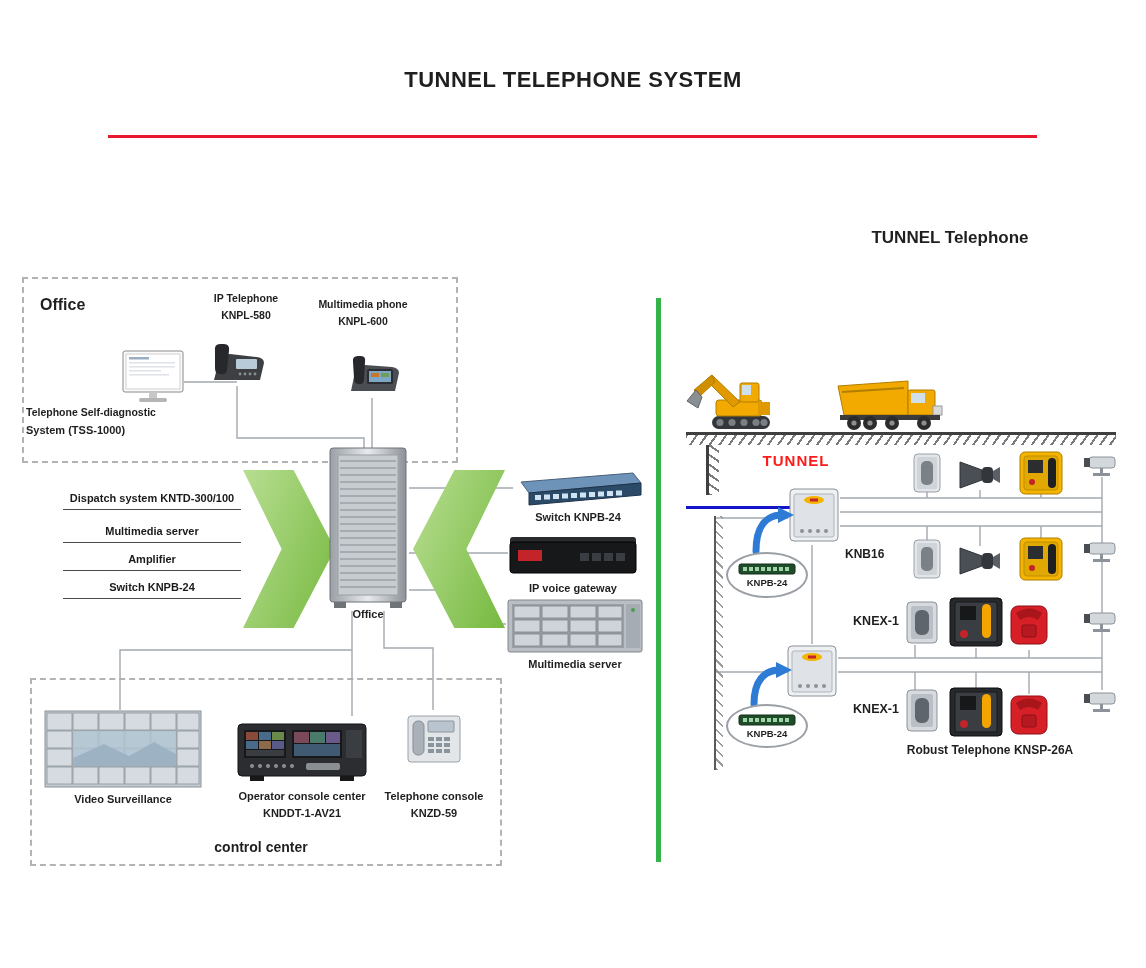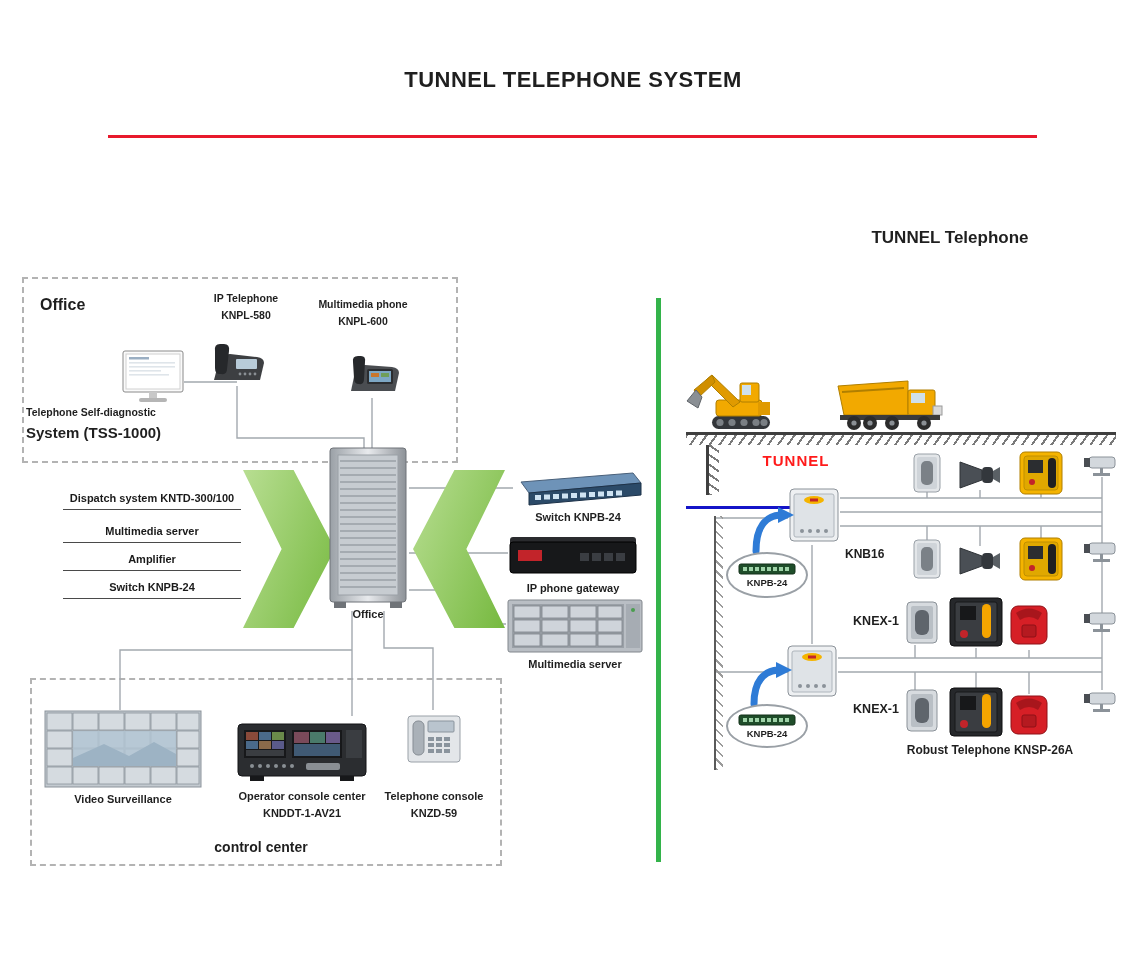--- a/index.html
+++ b/index.html
@@ -64,21 +64,21 @@
       <rect x="7" y="7" width="20" height="2.5" fill="#9aaec2"></rect>
       <rect x="7" y="12" width="46" height="1.6" fill="#dfe5ea"></rect>
       <rect x="7" y="16" width="46" height="1.6" fill="#dfe5ea"></rect>
       <rect x="7" y="20" width="32" height="1.6" fill="#dfe5ea"></rect>
       <rect x="7" y="24" width="40" height="1.6" fill="#dfe5ea"></rect>
       <rect x="27" y="42" width="8" height="6" fill="#c8c8c8"></rect>
       <rect x="17" y="48" width="28" height="4" rx="2" fill="#b5b5b5"></rect>
     </svg>
   </div>
   <div class="lbl" style="left:26px;top:406px;width:150px;font-size:10.5px;text-align:left">Telephone Self-diagnostic</div>
-  <div class="lbl" style="left:26px;top:424px;width:150px;font-size:15px;text-align:left">System (TSS-1000)</div>
+  <div class="lbl" style="left:26px;top:424px;width:150px;font-size:11px;text-align:left">System (TSS-1000)</div>
 
   <div class="lbl" style="left:203px;top:292px;width:86px;font-size:10.5px">IP Telephone</div>
   <div class="lbl" style="left:203px;top:309px;width:86px;font-size:10.5px">KNPL-580</div>
   <div class="dev" style="left:206px;top:338px;width:60px;height:48px">
     <svg viewBox="0 0 60 48">
       <path d="M8 42 L54 42 L58 25 Q58 20 51 19 L24 16 Q15 16 13 23 Z" fill="#3d3f42"></path>
       <rect x="30" y="21" width="21" height="10" rx="1" fill="#b8cbd8"></rect>
       <circle cx="34" cy="36" r="1.4" fill="#8a8f94"></circle>
         <circle cx="39" cy="36" r="1.4" fill="#8a8f94"></circle>
       <circle cx="44" cy="36" r="1.4" fill="#8a8f94"></circle>
@@ -150,21 +150,21 @@
     <svg viewBox="0 0 130 44">
       <rect x="2" y="4" width="126" height="10" rx="3" fill="#2a2b2e"></rect>
       <rect x="2" y="9" width="126" height="31" rx="3" fill="#17181a" stroke="#000"></rect>
       <rect x="10" y="17" width="24" height="11" fill="#c2242a"></rect>
       <rect x="72" y="20" width="9" height="8" fill="#3a3d42"></rect>
       <rect x="84" y="20" width="9" height="8" fill="#3a3d42"></rect>
       <rect x="96" y="20" width="9" height="8" fill="#3a3d42"></rect>
       <rect x="108" y="20" width="9" height="8" fill="#3a3d42"></rect>
     </svg>
   </div>
-  <div class="lbl" style="left:508px;top:582px;width:130px;font-size:11px">IP phone gateway</div>
+  <div class="lbl" style="left:508px;top:582px;width:130px;font-size:11px">IP voice gateway</div>
 
   <div class="dev" style="left:506px;top:598px;width:138px;height:56px">
     <svg viewBox="0 0 138 56">
       <rect x="2" y="2" width="134" height="52" rx="2" fill="#b9bec4" stroke="#82878d"></rect>
       <rect x="6" y="6" width="112" height="44" fill="#9aa0a7"></rect>
       <g fill="#cfd4da" stroke="#7d8389" stroke-width="0.8">
         <rect x="8" y="8" width="26" height="12"></rect>
           <rect x="36" y="8" width="26" height="12"></rect>
         <rect x="64" y="8" width="26" height="12"></rect>
           <rect x="92" y="8" width="24" height="12"></rect>

